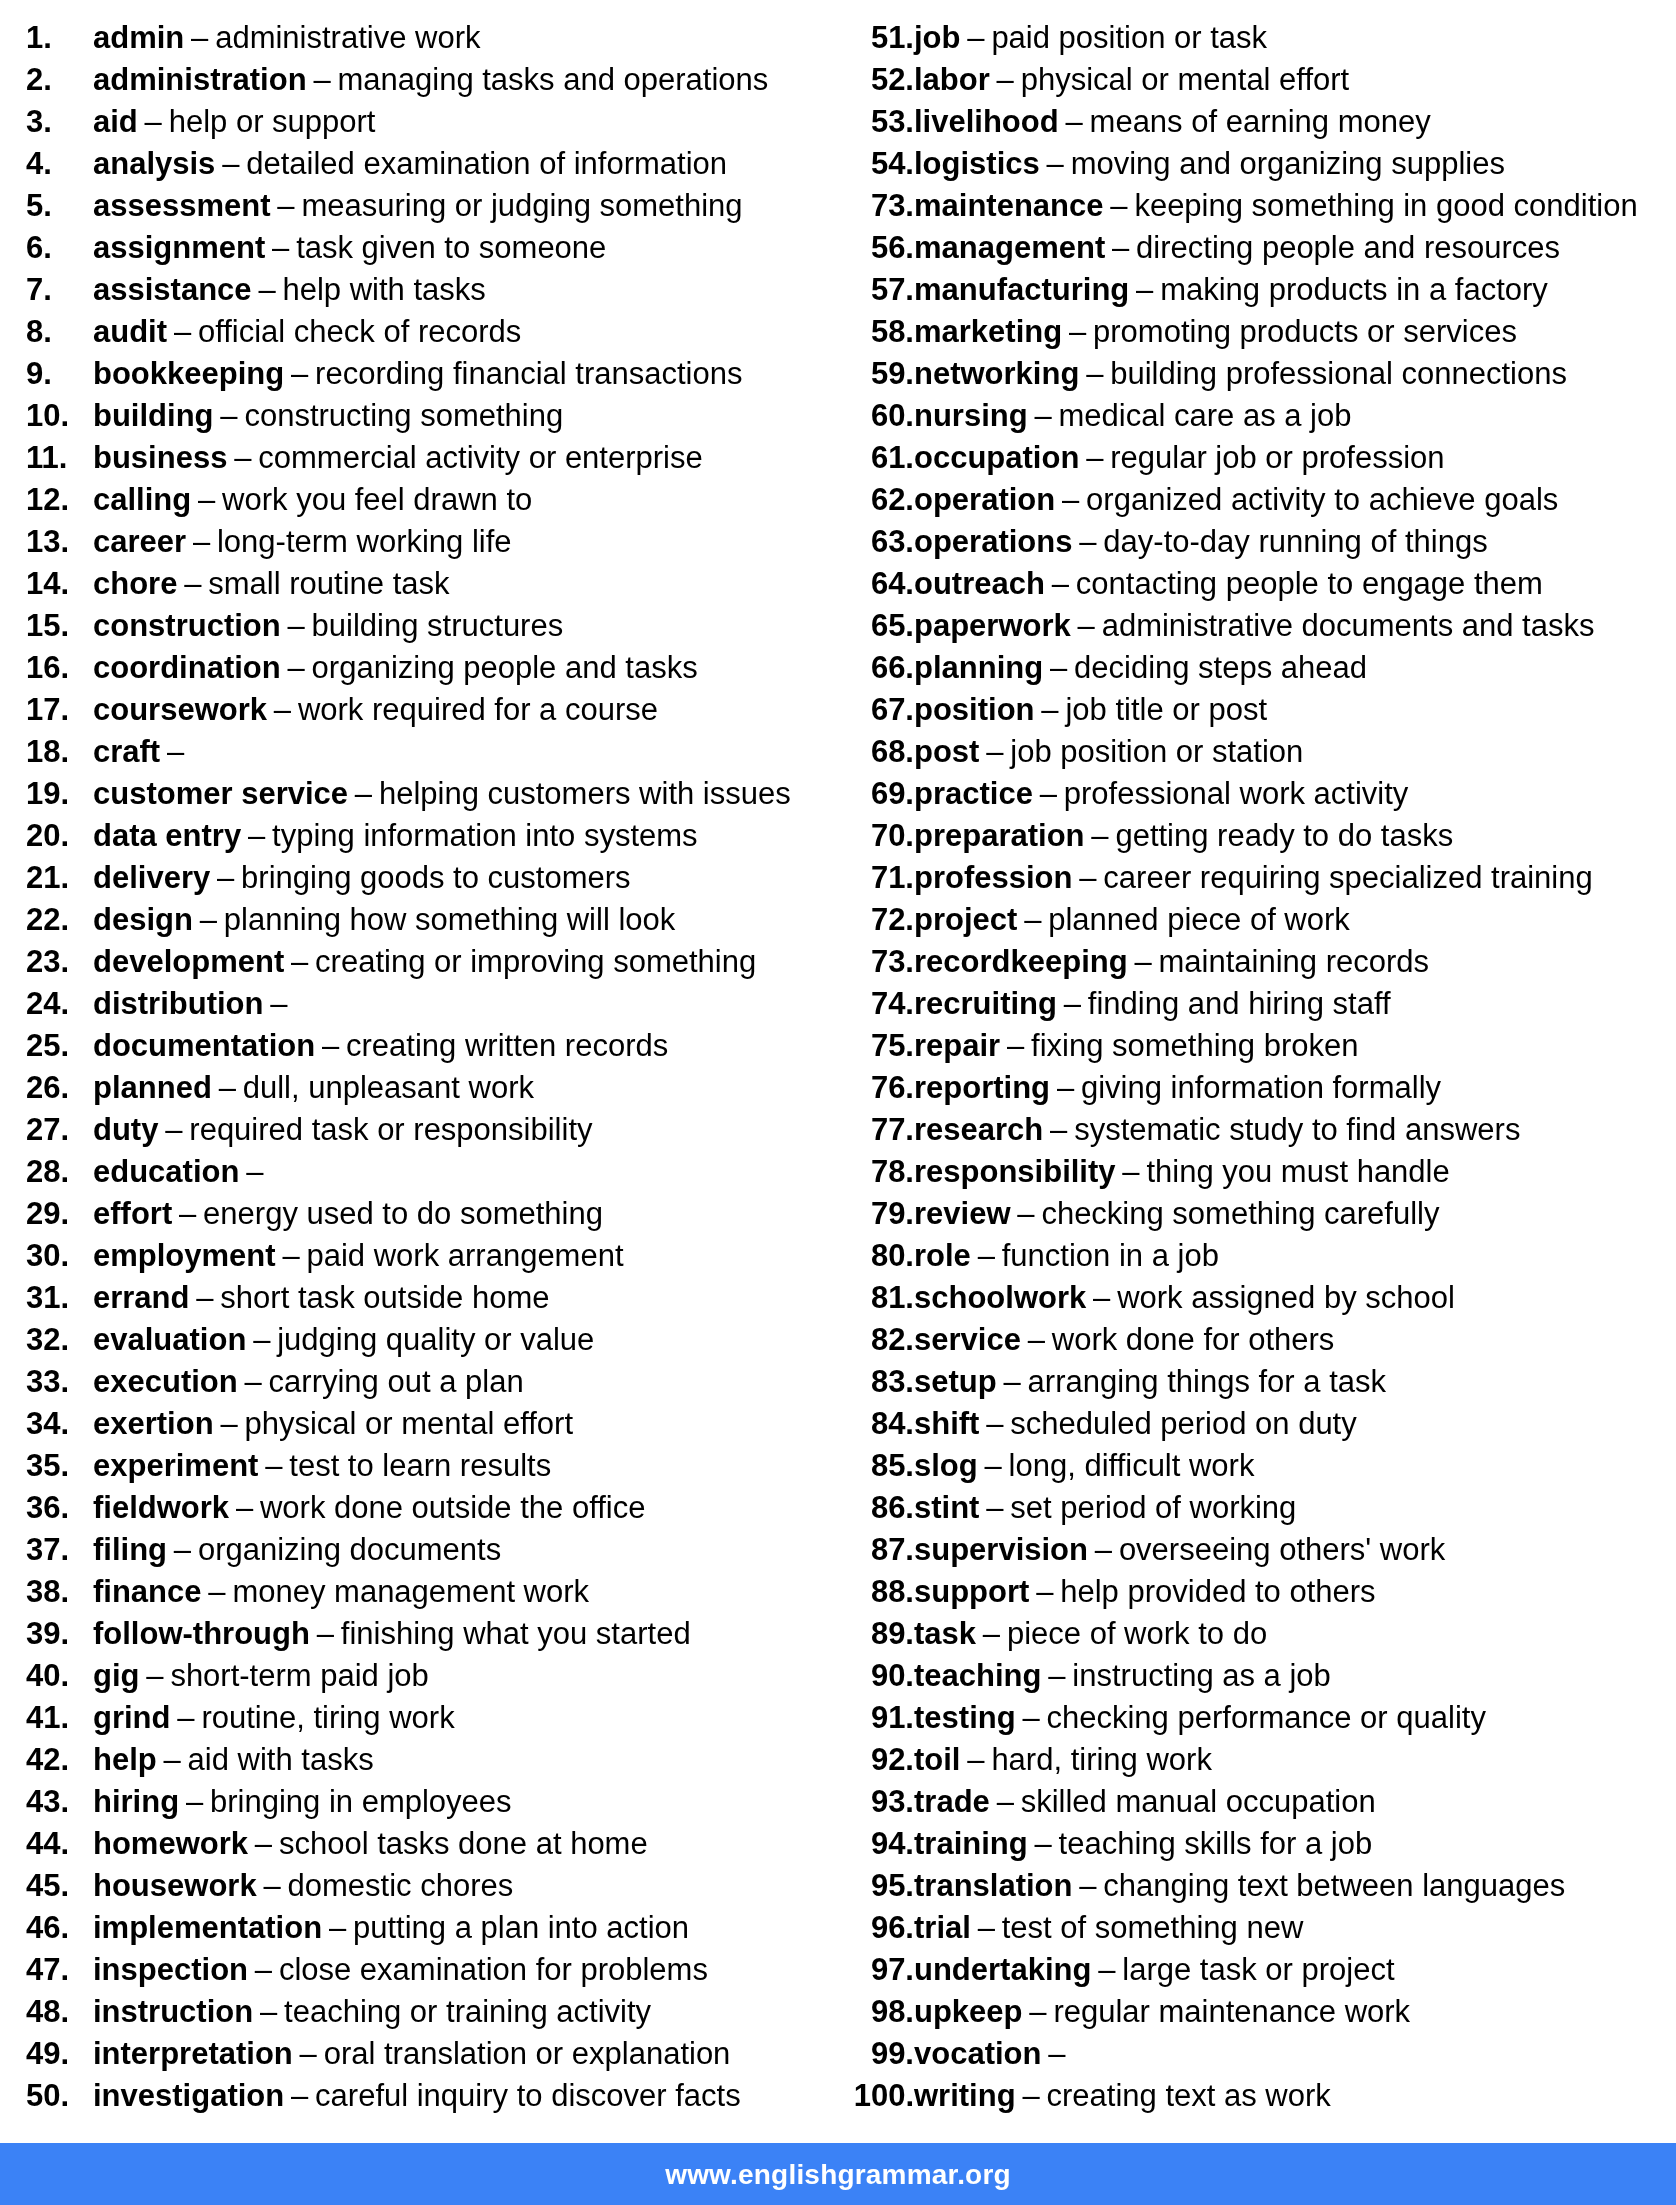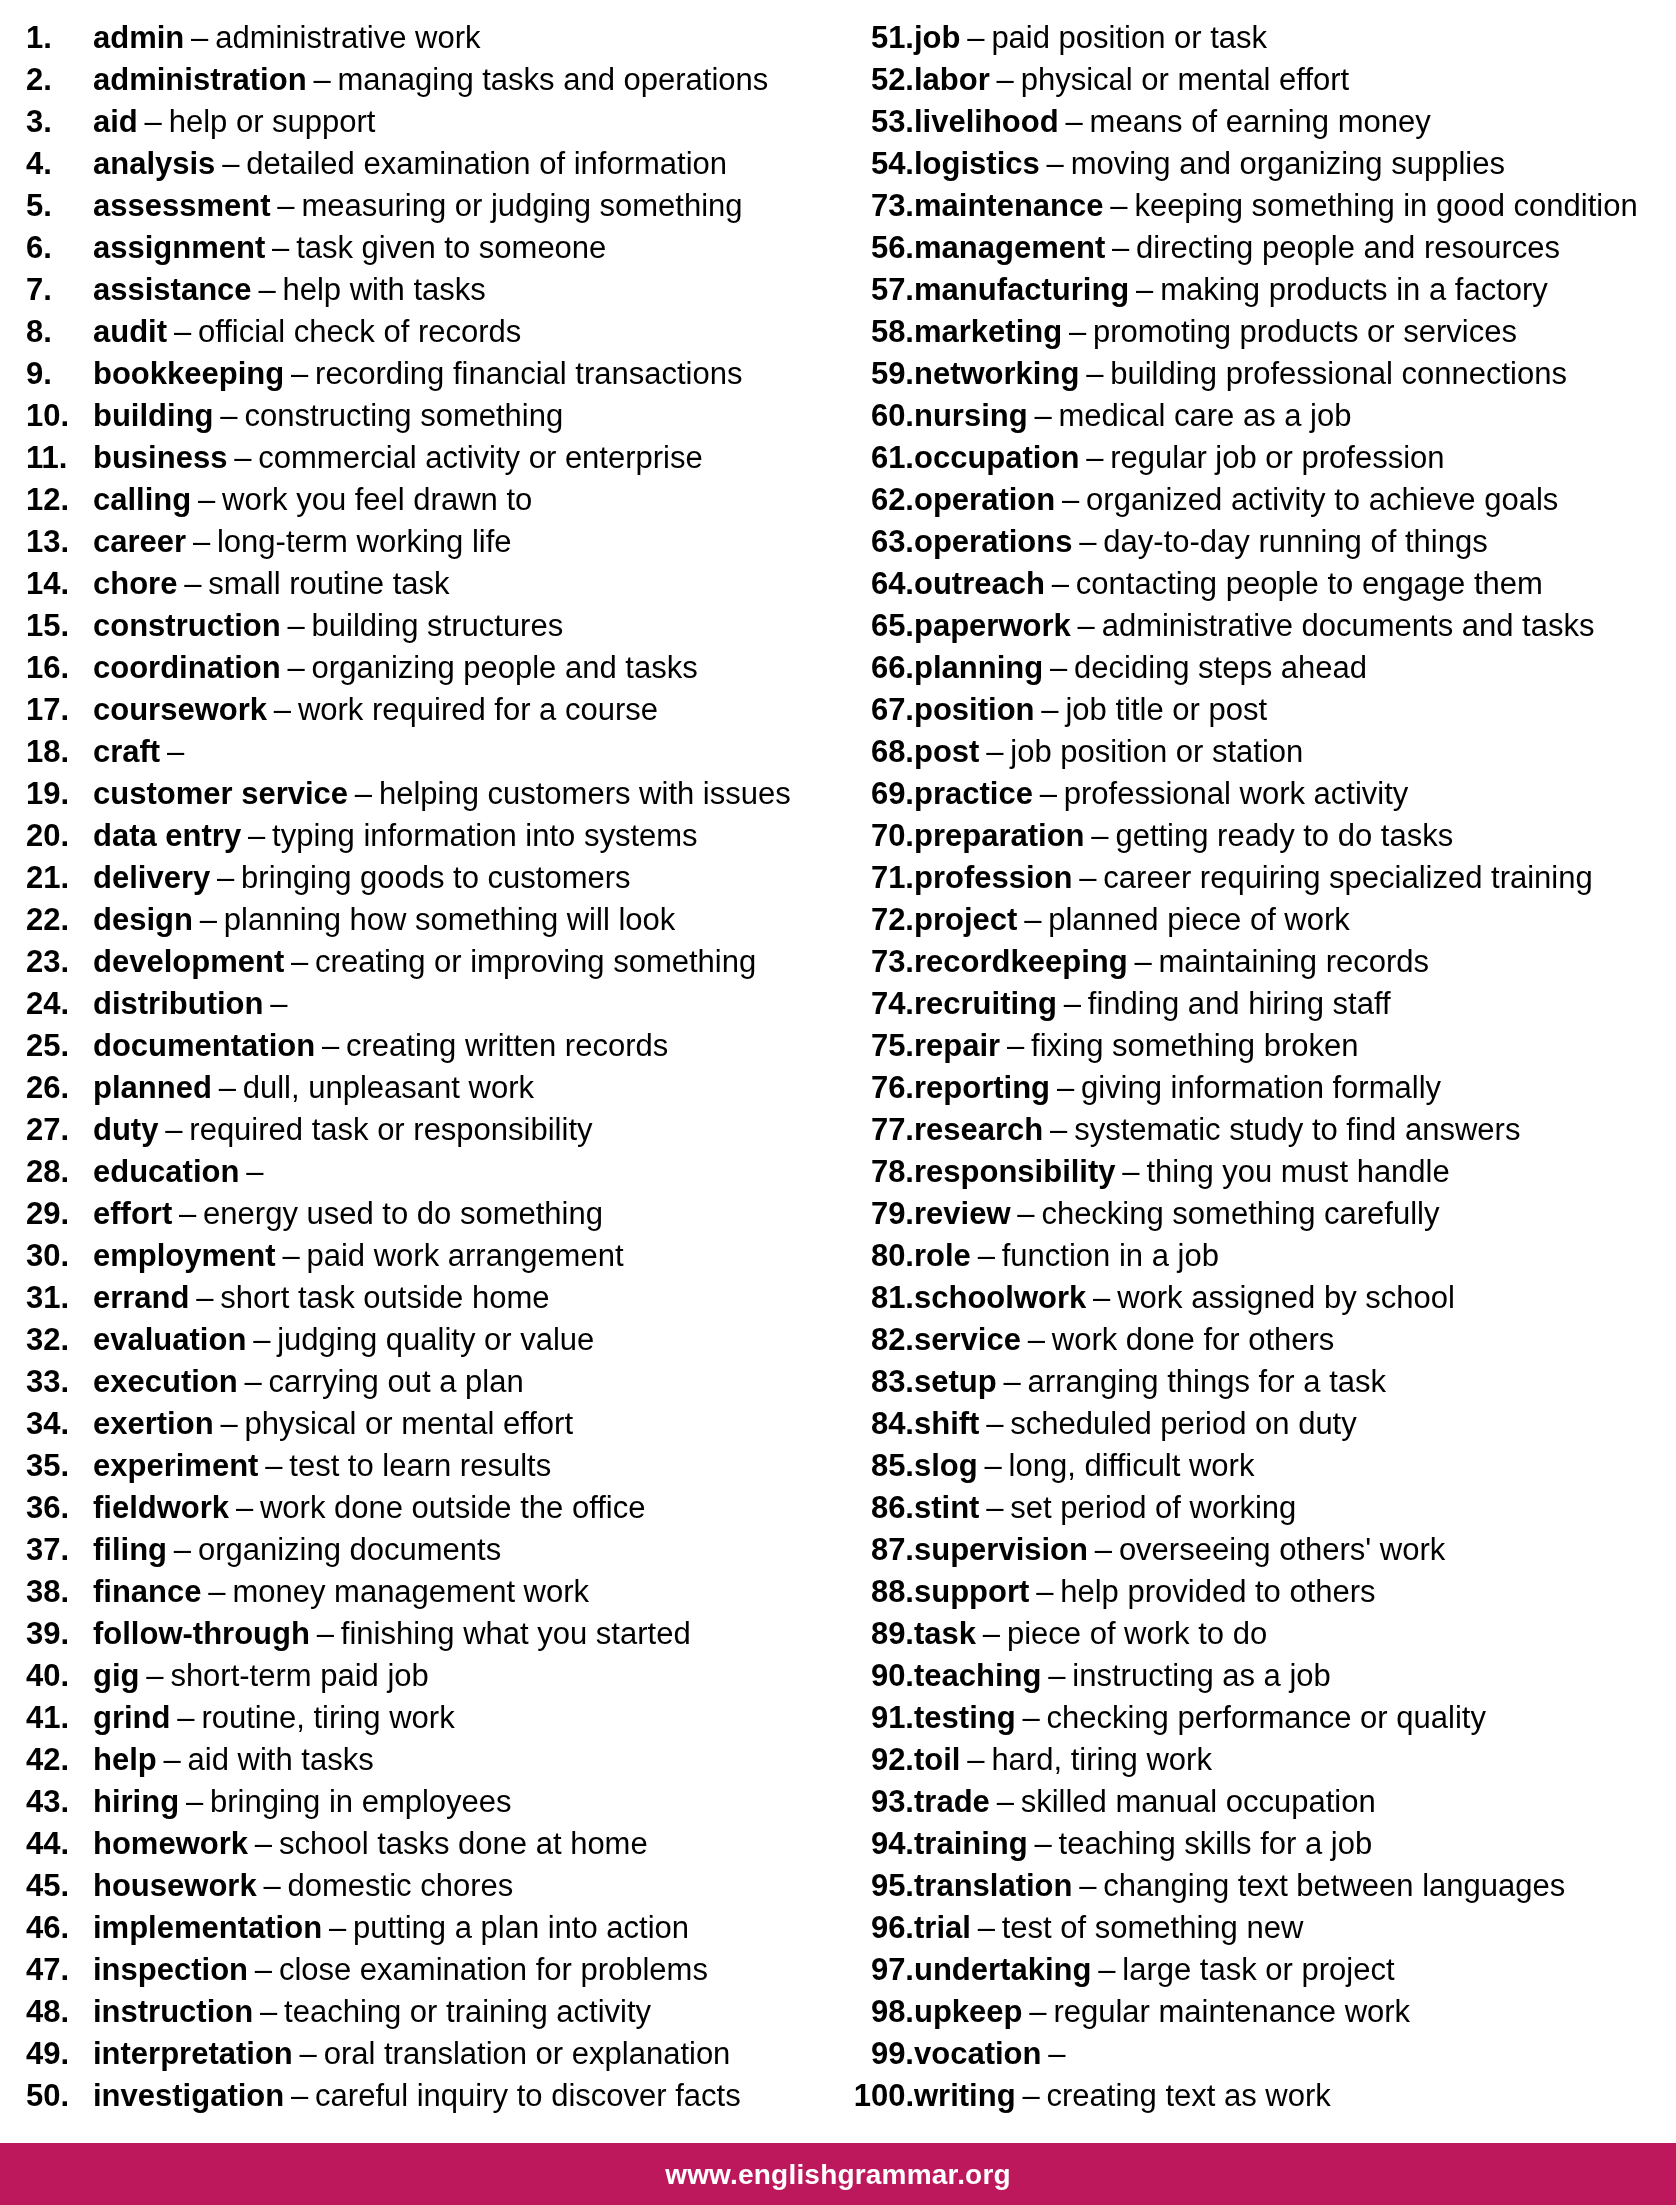--- a/index.html
+++ b/index.html
@@ -46,21 +46,21 @@
   }
   .col-right .num { width: 68px; text-align: right; }
   .term { font-weight: bold; }
   .sep { padding: 0 0.22em; }
   .footer {
     position: absolute;
     left: 0;
     top: 2143px;
     width: 1676px;
     height: 63px;
-    background: #be185d;
+    background: #3b82f6;
     display: flex;
     align-items: center;
     justify-content: center;
   }
   .footer-text {
     color: #ffffff;
     font-weight: bold;
     font-size: 28px;
     letter-spacing: 0.2px;
   }

